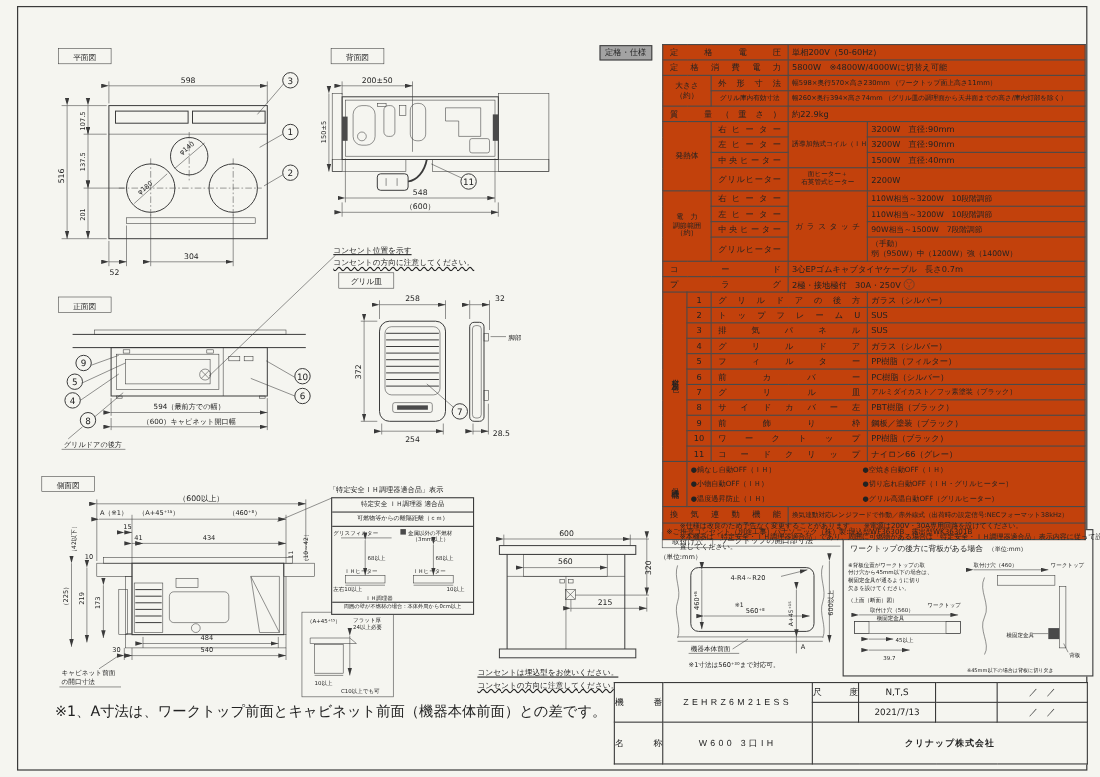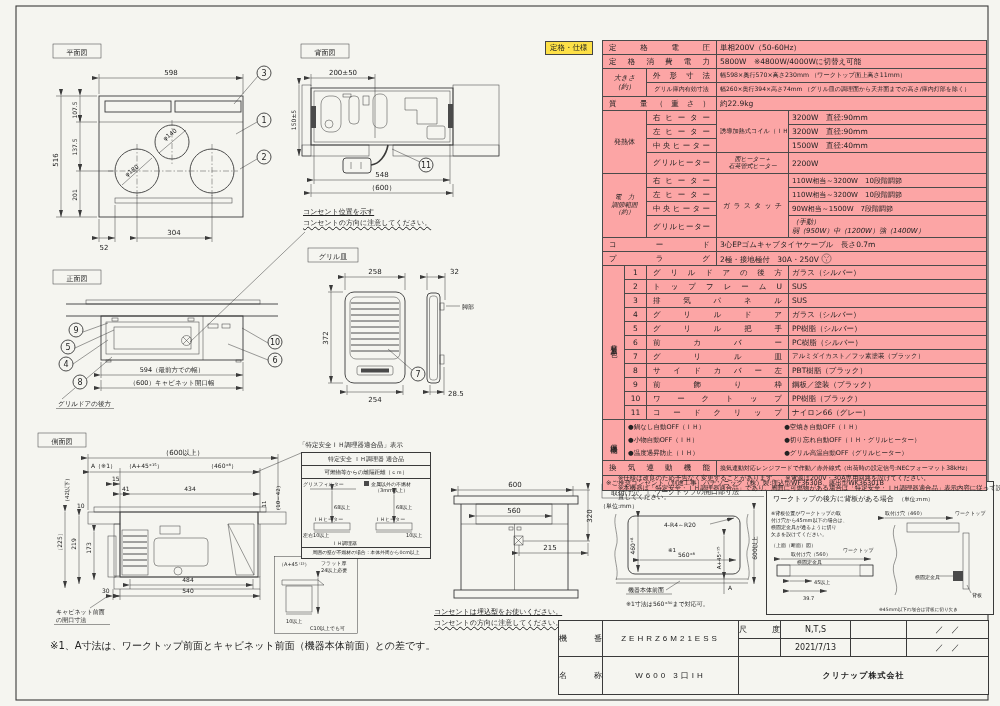--- a/index.html
+++ b/index.html
@@ -15,27 +15,27 @@
   marker path{fill:#3a3a3a;stroke:none;}
   pattern line,pattern path{stroke:#777;stroke-width:0.5;}
   svg text{fill:#222;stroke:none;font-size:7px;font-family:"DejaVu Sans",sans-serif;}
   svg text.f5{font-size:5px}svg text.f55{font-size:5.5px}svg text.f6{font-size:6px}
   svg text.f65{font-size:6.5px}svg text.f8{font-size:8px}
   .abs{position:absolute;}
   .note{font-size:7px;line-height:1.55;white-space:nowrap;}
   .us{text-decoration:underline;}
   .uw{text-decoration:underline wavy 1px;}
   
-  .tagbox{border:1px solid #444;font-size:7.5px;padding:1px 4px;background:#fde047;}
-  table.spec{border-collapse:collapse;table-layout:fixed;width:384px;background:#fca5a5;}
+  .tagbox{border:1px solid #444;font-size:7.5px;padding:1px 4px;background:#a3a3a3;}
+  table.spec{border-collapse:collapse;table-layout:fixed;width:384px;background:#c2410c;}
   table.spec td{border:1px solid #4a4a4a;font-size:7.5px;padding:0 3px;height:13px;
                 overflow:hidden;white-space:nowrap;}
   table.spec td.sp{text-align:justify;text-align-last:justify;padding:0 6px;}
   table.spec td.ct{text-align:center;margin-top:40px;}
-  table.spec td.pre{white-space:pre-line;text-align:center;line-height:1.15;font-style:italic;}
+  table.spec td.pre{white-space:pre-line;text-align:center;line-height:1.15;}
   table.spec td.f6{font-size:6px}table.spec td.f62{font-size:6.2px}table.spec td.f65{font-size:6.5px}table.spec td.f7{font-size:7px}
   table.spec td.vt{writing-mode:vertical-rl;text-orientation:upright;letter-spacing:1px;
                    text-align:center;padding:2px 0;font-size:7px;}
   .prot{display:grid;grid-template-columns:44% 56%;font-size:6.5px;line-height:13px;}
   .specnotes{font-size:6.4px;line-height:1.5;white-space:normal;}
   
   table.tb{border-collapse:collapse;table-layout:fixed;background:#f5f5f0;}
   table.tb td{border:1.2px solid #3a3a3a;font-size:8px;text-align:center;padding:0;overflow:hidden;white-space:nowrap;}
   td.kv{font-size:13px;letter-spacing:3px;font-family:Liberation Sans, sans-serif;}
   td.company{font-size:21px;font-weight:bold;letter-spacing:1px;}
@@ -157,21 +157,21 @@
   <line class="dim" x1="21" y1="142" x2="157" y2="142" marker-start="url(#ar)" marker-end="url(#ar)"></line>
   <text x="89" y="139" text-anchor="middle">548</text>
   <line class="dim" x1="18" y1="146" x2="18" y2="159"></line>
       <line class="dim" x1="160" y1="146" x2="160" y2="159"></line>
   <line class="dim" x1="18" y1="155" x2="160" y2="155" marker-start="url(#ar)" marker-end="url(#ar)"></line>
   <text x="89" y="152" text-anchor="middle">（600）</text>
   <circle class="co" cx="133" cy="127" r="7"></circle>
       <text class="f8" x="133" y="130" text-anchor="middle">11</text>
   <line class="dim" x1="127" y1="124" x2="99" y2="111"></line>
 </svg>
-<div class="abs note" style="left:303px;top:207px">
+<div class="abs note" style="left:303px;top:223px">
   <div class="us">コンセント位置を示す</div>
   <div class="uw">コンセントの方向に注意してください。</div>
 </div>
 
 <svg style="left:28px;top:268px" width="278" height="158">
   <rect x="25" y="2" width="48" height="14" class="thin"></rect>
   <text x="49" y="12.5" text-anchor="middle">正面図</text>
   <line x1="38" y1="36" x2="250" y2="36"></line>
   <line x1="38" y1="48" x2="250" y2="48"></line>
   <rect x="58" y="32" width="174" height="4" class="thin"></rect>
@@ -327,21 +327,21 @@
       <line class="dim" x1="232" y1="161" x2="232" y2="172"></line>
   <line class="dim" x1="85" y1="168" x2="92" y2="168" marker-start="url(#ar)" marker-end="url(#ar)"></line>
   <line class="dim" x1="92" y1="168" x2="232" y2="168" marker-start="url(#ar)" marker-end="url(#ar)"></line>
   <text class="f6" x="74" y="165">30</text>
   <text class="f6" x="160" y="165" text-anchor="middle">540</text>
   <text class="f6" x="28" y="186">キャビネット前面</text>
   <text class="f6" x="28" y="194">の開口寸法</text>
   <line class="dim" x1="26" y1="196.5" x2="82" y2="196.5"></line>
   <line class="dim" x1="62" y1="180" x2="80" y2="168"></line>
 </svg>
-<div class="abs note" style="left:50px;top:638px;font-size:10px">※1、A寸法は、ワークトップ前面とキャビネット前面（機器本体前面）との差です。</div>
+<div class="abs note" style="left:50px;top:638px;font-size:13px">※1、A寸法は、ワークトップ前面とキャビネット前面（機器本体前面）との差です。</div>
 
 <svg style="left:274px;top:556px" width="84" height="78">
   <rect x="0.5" y="0.5" width="83" height="77" class="thin"></rect>
   <text class="f5" x="5" y="10">（A+45⁺¹⁵）</text>
   <text class="f5" x="47" y="9">フラット厚</text>
   <text class="f5" x="47" y="16">24以上必要</text>
   <path d="M8,24 h36 l6,5 h-42 z" class="thin"></path>
   <rect x="12" y="30" width="26" height="26" fill="url(#hp)" class="thin"></rect>
   <line class="dim" x1="44" y1="22" x2="44" y2="58" marker-start="url(#ar)" marker-end="url(#ar)"></line>
   <line class="dim" x1="12" y1="58" x2="38" y2="58"></line>
@@ -582,22 +582,22 @@
             <td colspan="2" class="sp">排気パネル</td>
             <td>SUS</td>
           </tr>
   <tr>
             <td class="ct">4</td>
             <td colspan="2" class="sp">グリルドア</td>
             <td>ガラス（シルバー）</td>
           </tr>
   <tr>
             <td class="ct">5</td>
-            <td colspan="2" class="sp">グリル把手</td>
-            <td>PP樹脂（シルバー）</td>
+            <td colspan="2" class="sp">フィルター</td>
+            <td>PP樹脂（フィルター）</td>
           </tr>
   <tr>
             <td class="ct">6</td>
             <td colspan="2" class="sp">前カバー</td>
             <td>PC樹脂（シルバー）</td>
           </tr>
   <tr>
             <td class="ct">7</td>
             <td colspan="2" class="sp">グリル皿</td>
             <td class="f65">アルミダイカスト／フッ素塗装（ブラック）</td>

